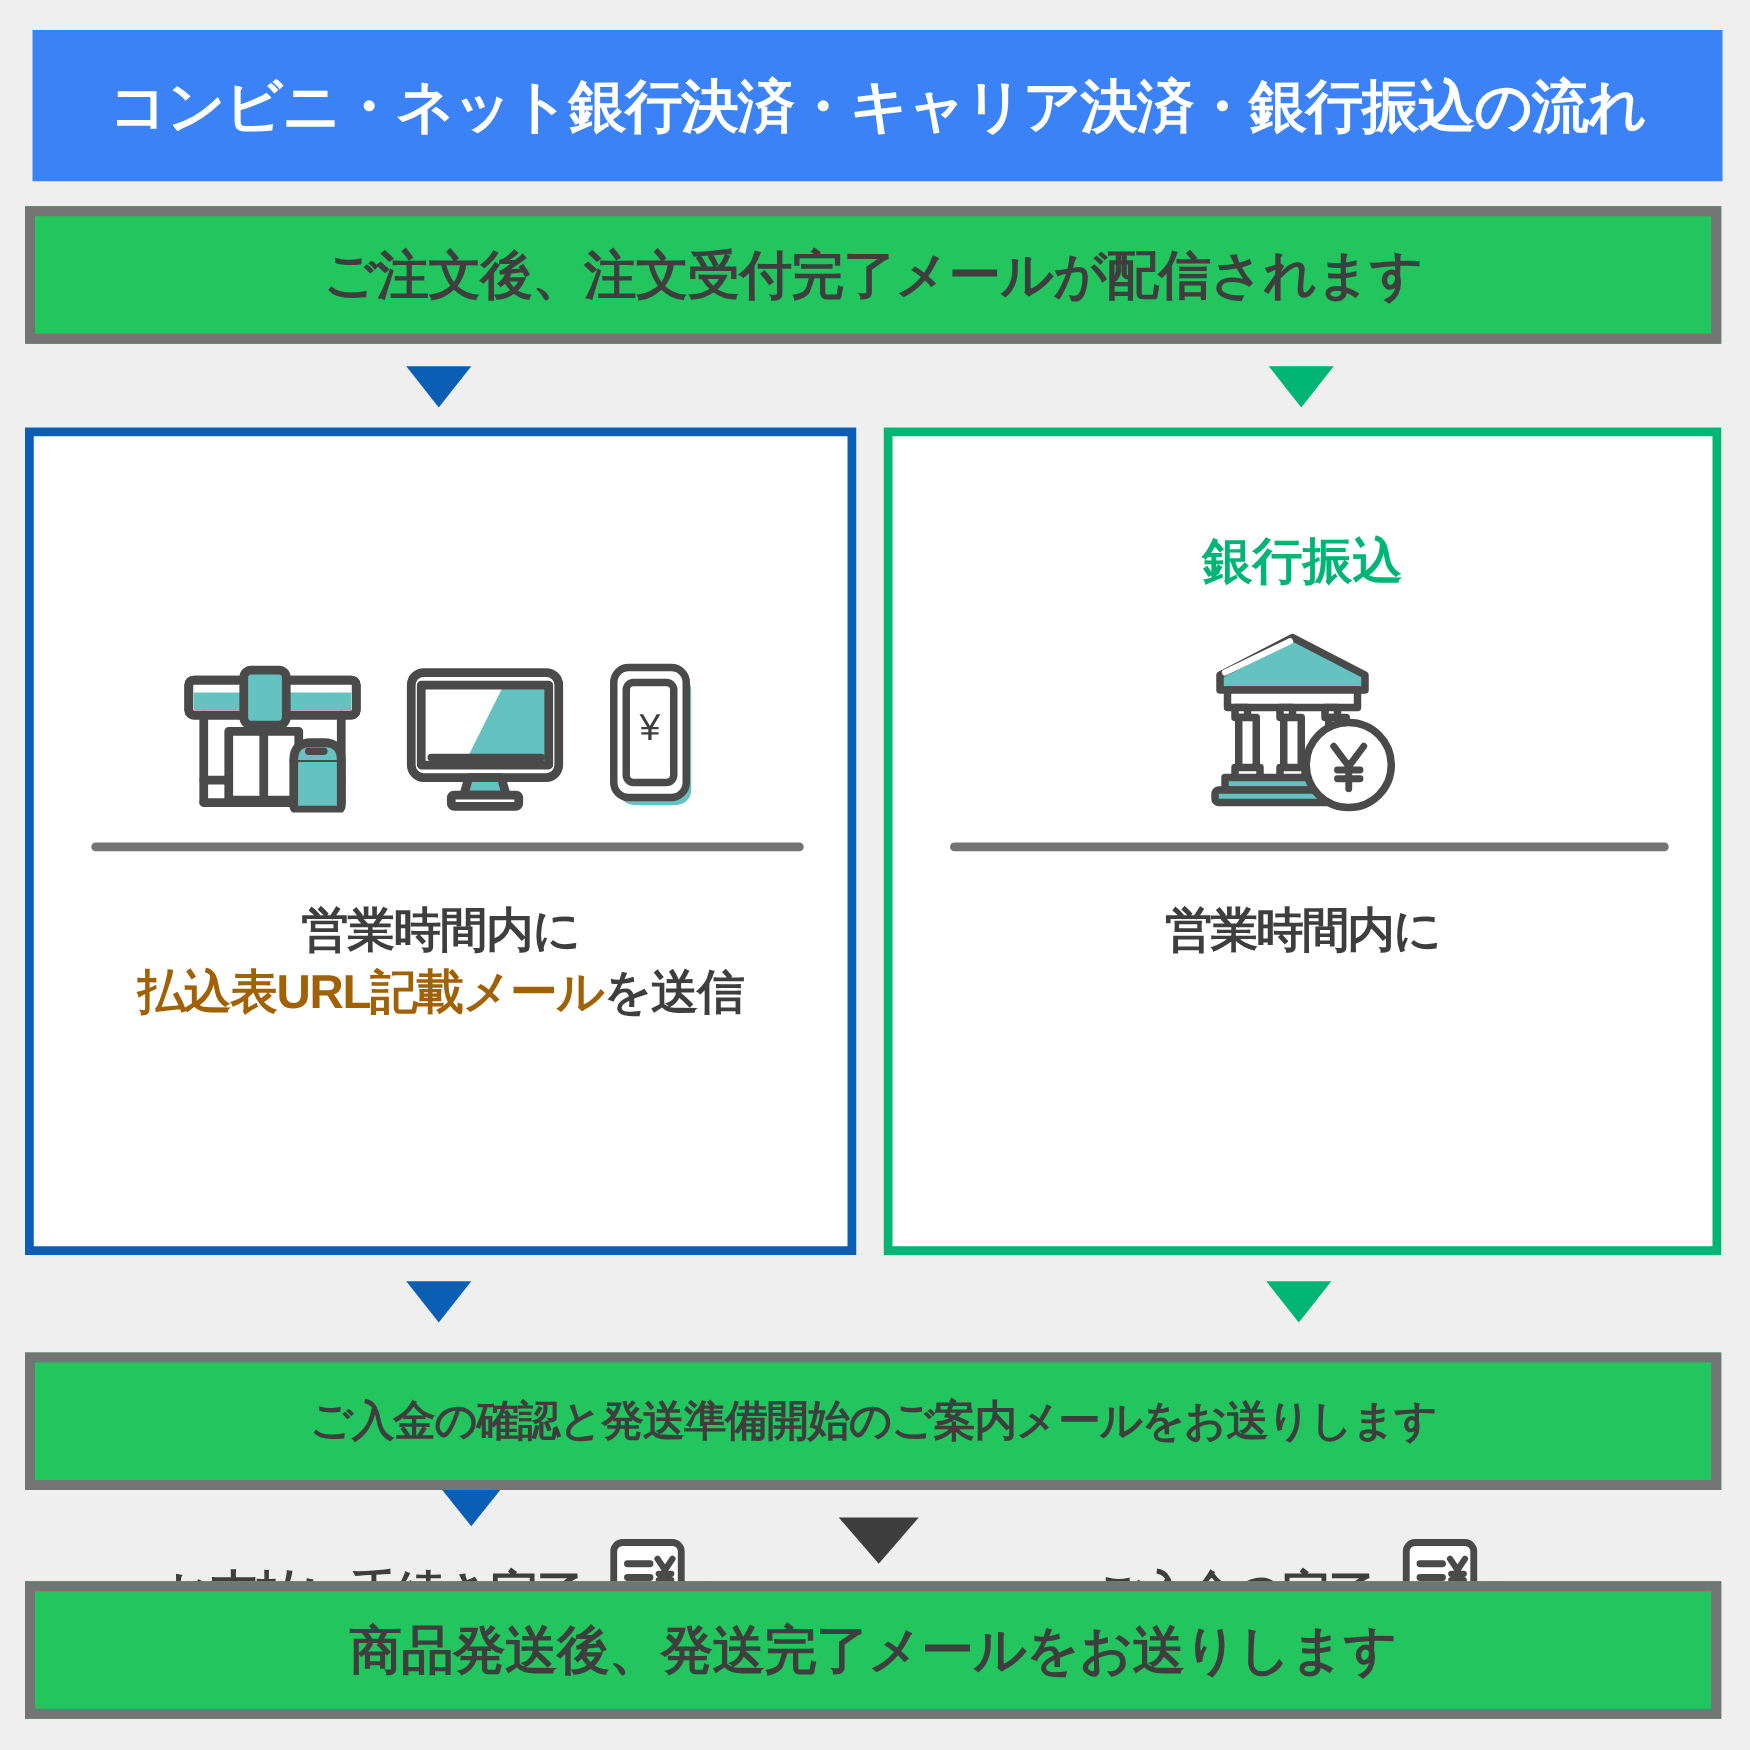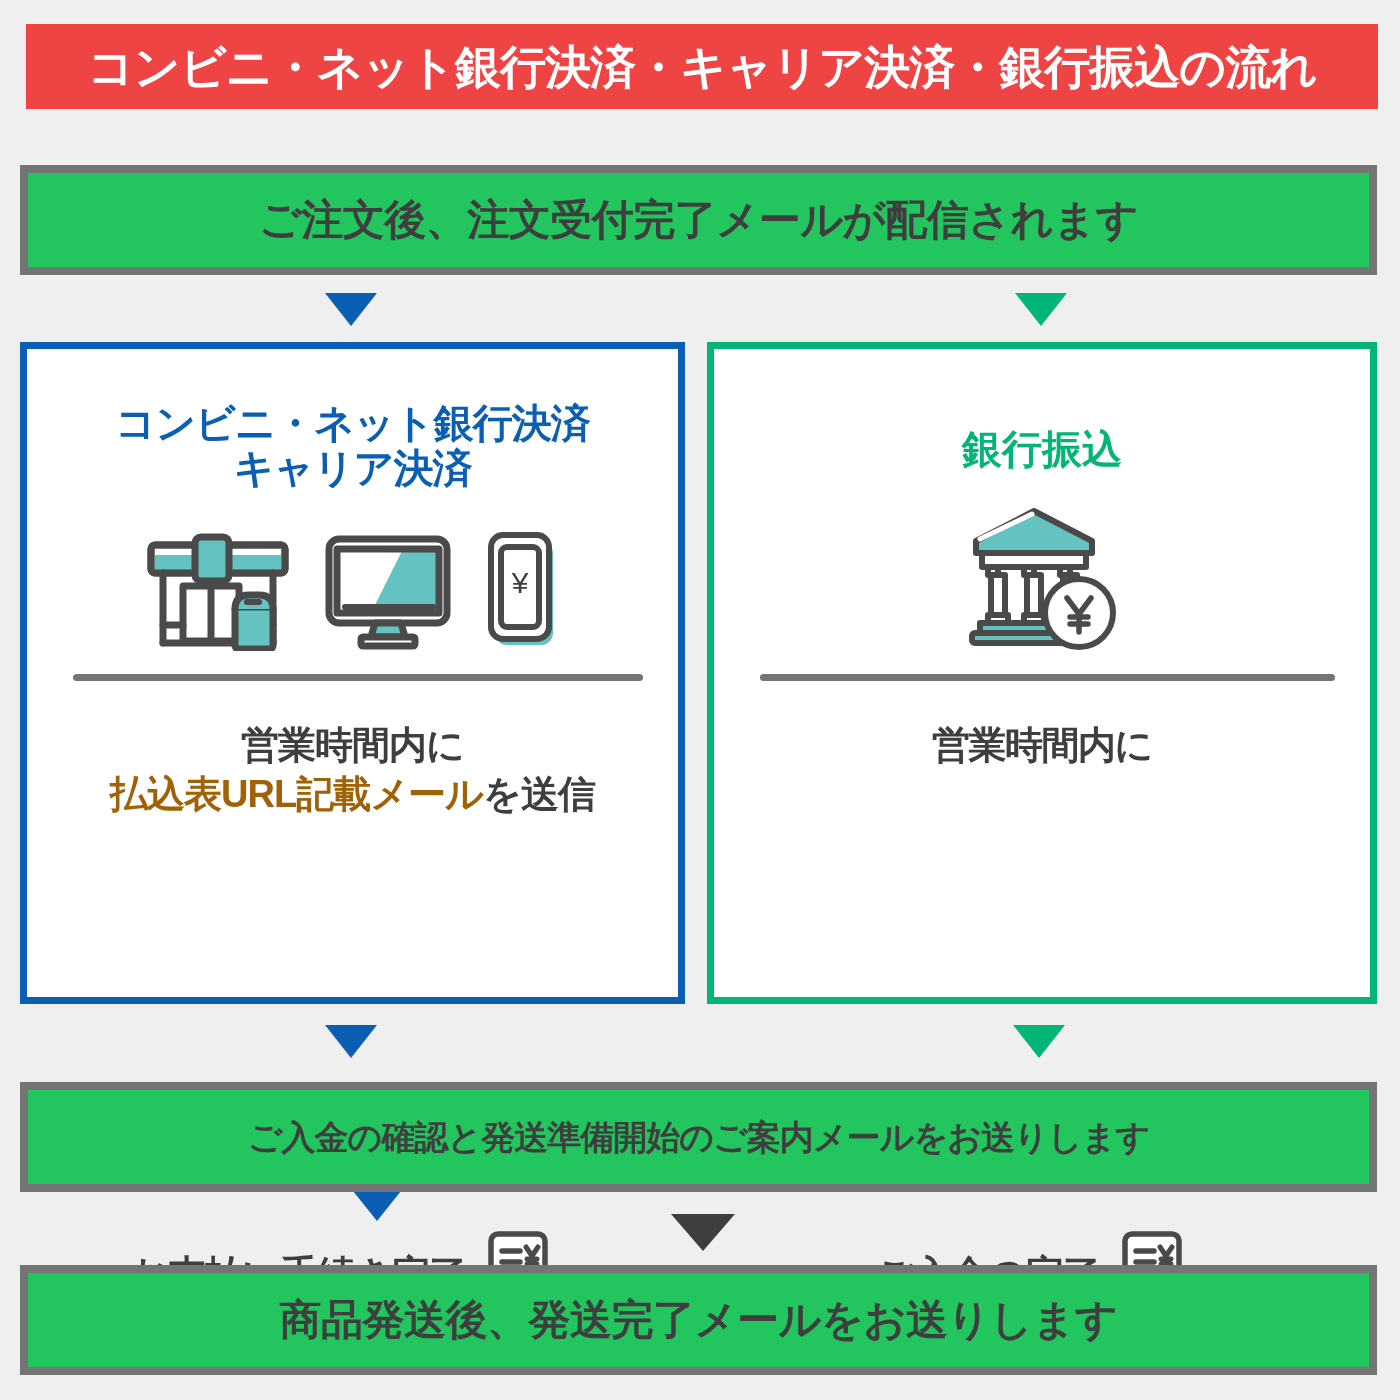--- a/index.html
+++ b/index.html
@@ -18,22 +18,22 @@
     width: 1400px;
     height: 1400px;
   }
 
   
   .title-bar {
     position: absolute;
     left: 26px;
     top: 24px;
     width: 1352px;
-    height: 85px;
-    background: #ef4444;
+    height: 121px;
+    background: #3b82f6;
     display: flex;
     align-items: center;
     justify-content: center;
     box-sizing: border-box;
   }
   .title-bar .title-text {
     color: #ffffff;
     font-size: 46px;
     font-weight: bold;
     letter-spacing: -1px;
@@ -233,24 +233,20 @@
   </div>
 
   <div class="gray-box" id="box-order">
     <span class="box-text">ご注文後、注文受付完了メールが配信されます</span>
   </div>
 
   <div class="arrow" id="arrow-to-left-panel"></div>
   <div class="arrow" id="arrow-to-right-panel"></div>
 
   <div class="method-panel" id="panel-konbini">
-    <div class="panel-heading">
-      <span>コンビニ・ネット銀行決済</span>
-      <span class="heading-line2">キャリア決済</span>
-    </div>
 
     <div class="icon-row">
 
       <span>
         <svg width="150" height="120" viewBox="0 0 150 120">
           <g fill="none" stroke="#4a4a4a" stroke-width="7" stroke-linejoin="round" stroke-linecap="round">
             <rect x="8" y="14" width="134" height="28" rx="4" fill="#fff"></rect>
             <rect x="12" y="24" width="126" height="14" fill="#64c3c0" stroke="none"></rect>
             <rect x="8" y="14" width="134" height="28" rx="4" fill="none"></rect>
             <rect x="52" y="6" width="34" height="44" rx="6" fill="#64c3c0"></rect>

